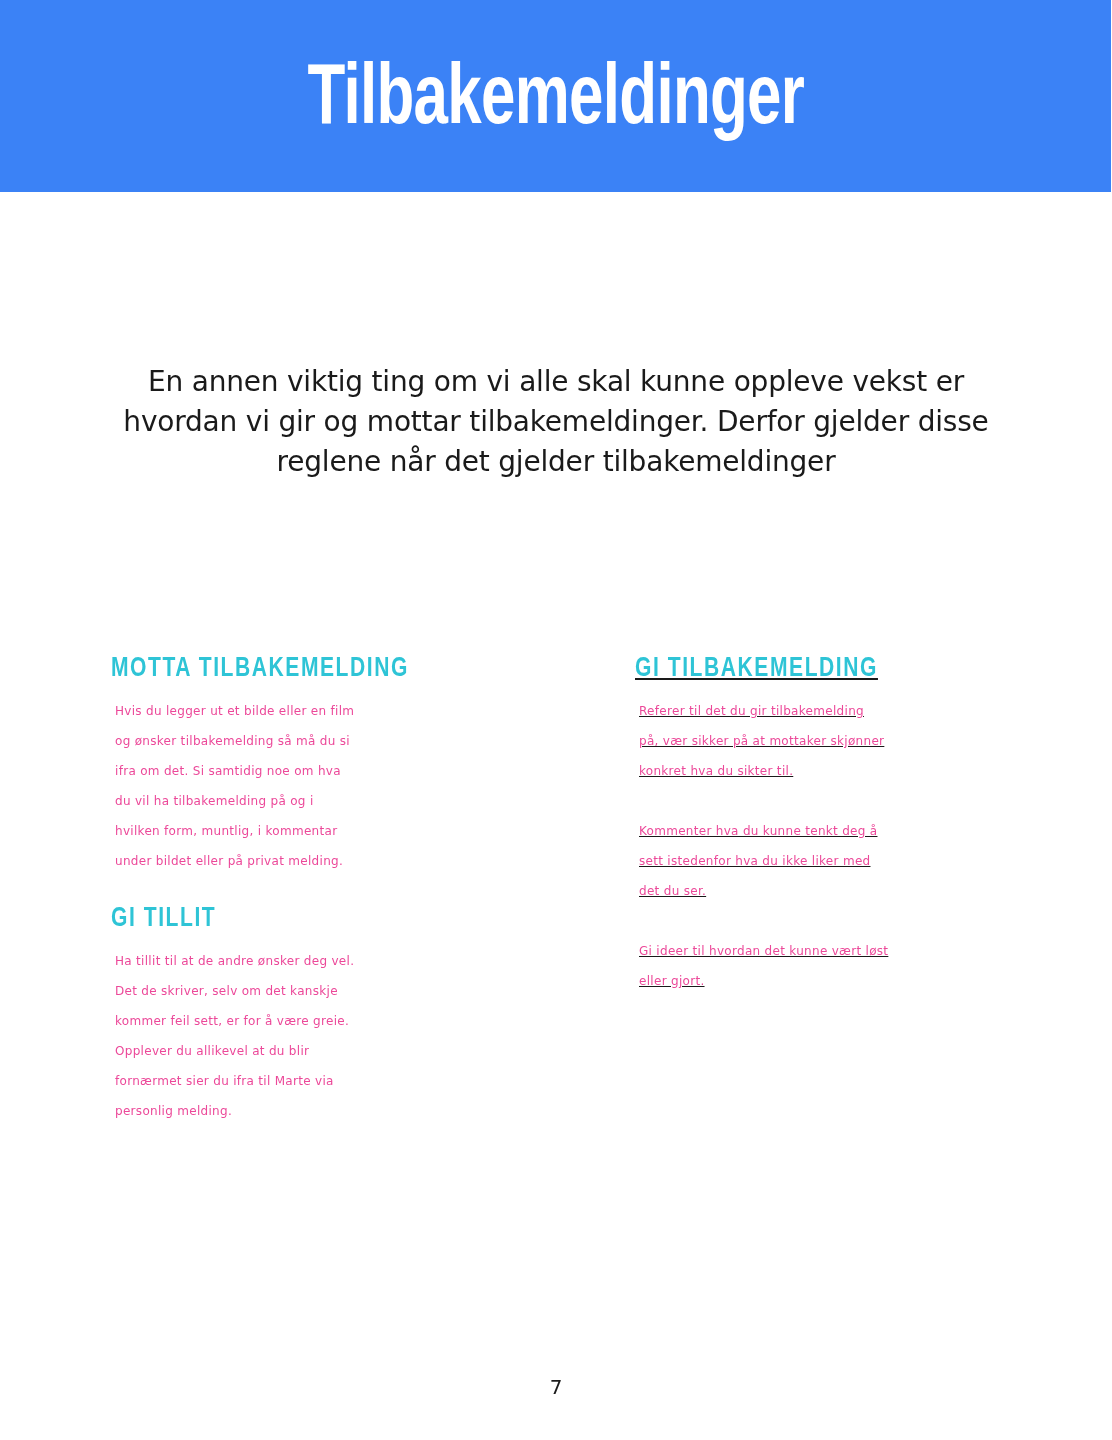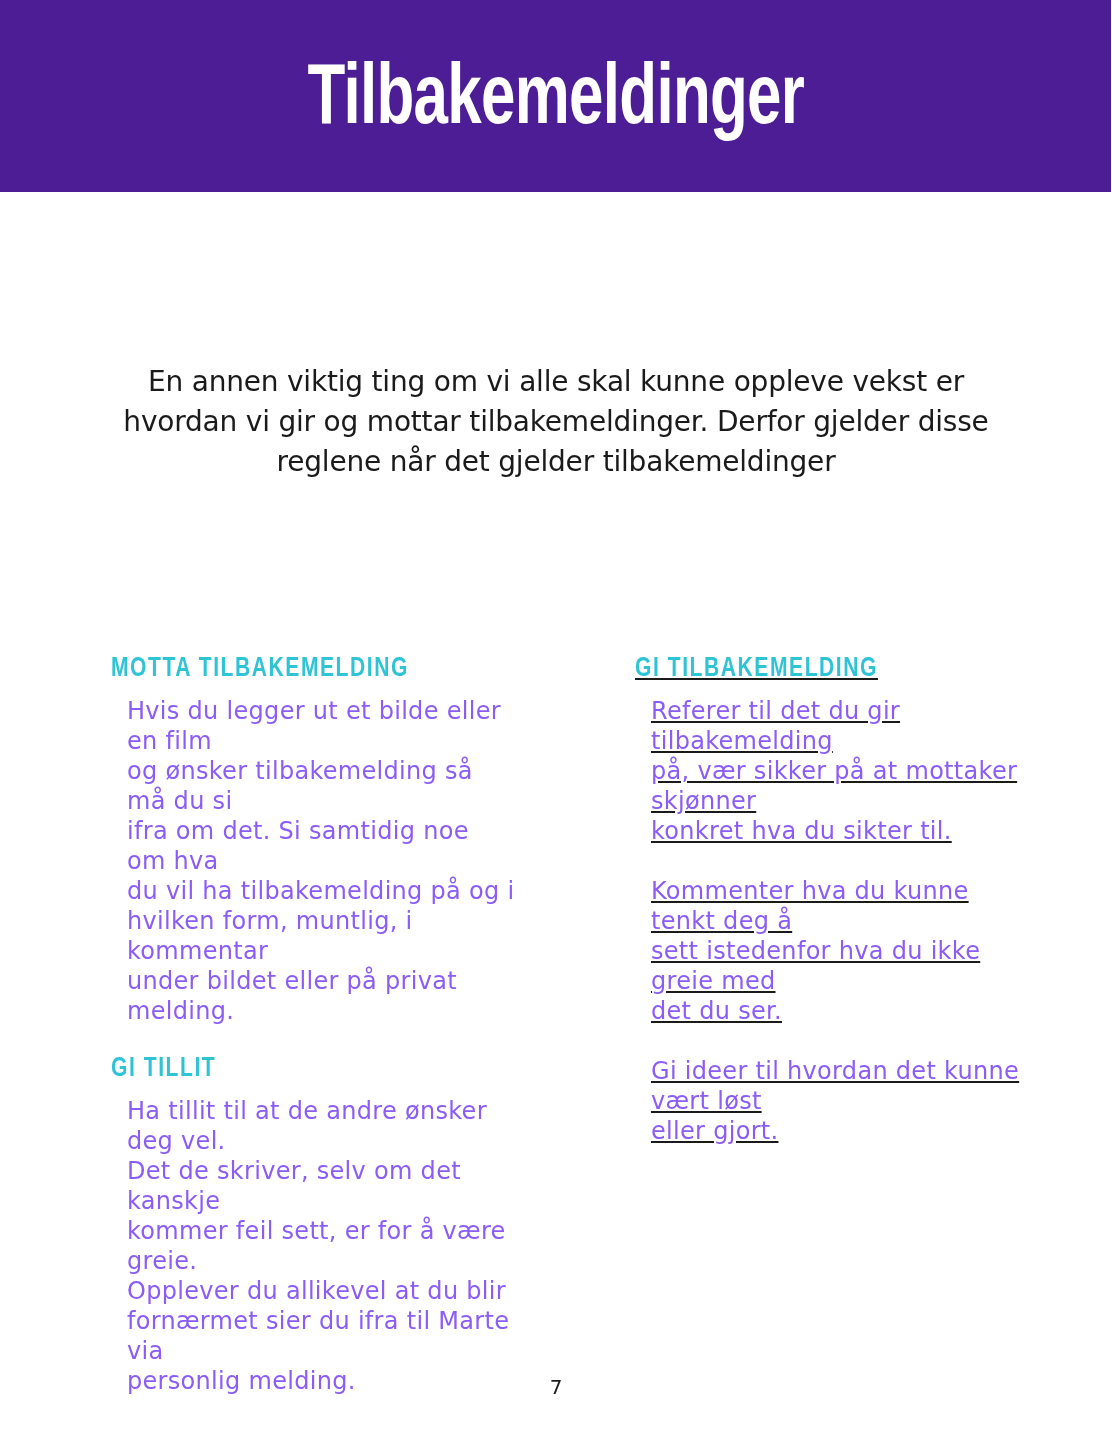--- a/index.html
+++ b/index.html
@@ -9,21 +9,21 @@
       background: #ffffff;
       position: relative;
       overflow: hidden;
       font-family: "DejaVu Sans", sans-serif;
       color: #1a1a1a;
     }
     .header {
       position: absolute;
       left: 0; top: 0;
       width: 1111px; height: 192px;
-      background: #4c1d95;
+      background: #3b82f6;
       display: flex;
       align-items: center;
       justify-content: center;
     }
     .header h1 {
       margin: 0;
       color: #ffffff;
       font-family: "Liberation Sans", sans-serif;
       font-weight: bold;
       font-size: 86px;
@@ -57,24 +57,24 @@
       font-family: "Liberation Sans", sans-serif;
       font-weight: bold;
       font-size: 27px;
       letter-spacing: 2px;
       line-height: 34px;
       transform: scaleX(0.78);
       transform-origin: left center;
       white-space: nowrap;
     }
     .para {
-      margin: 16px;
-      font-size: 24px;
+      margin: 4px;
+      font-size: 12px;
       line-height: 30px;
-      color: #8b5cf6;
+      color: #ec4899;
       letter-spacing: 0.3px;
       white-space: pre-line;
     }
     .section { margin-bottom: 24px; }
     .section .para { margin-top: 12px; }
     .right .para { margin-top: 12px; }
     .right .para + .para { margin-top: 30px; }
     .page-number {
       position: absolute;
       left: 0; top: 1375px;
@@ -115,19 +115,19 @@
 personlig melding.</p>
   </div>
 </div>
 
 <div class="col right">
   <h2 class="section-heading">GI TILBAKEMELDING</h2>
   <p class="para">Referer til det du gir tilbakemelding
 på, vær sikker på at mottaker skjønner
 konkret hva du sikter til.</p>
   <p class="para">Kommenter hva du kunne tenkt deg å
-sett istedenfor hva du ikke greie med
+sett istedenfor hva du ikke liker med
 det du ser.</p>
   <p class="para">Gi ideer til hvordan det kunne vært løst
 eller gjort.</p>
 </div>
 
 <div class="page-number">7</div>
 
 </body></html>

